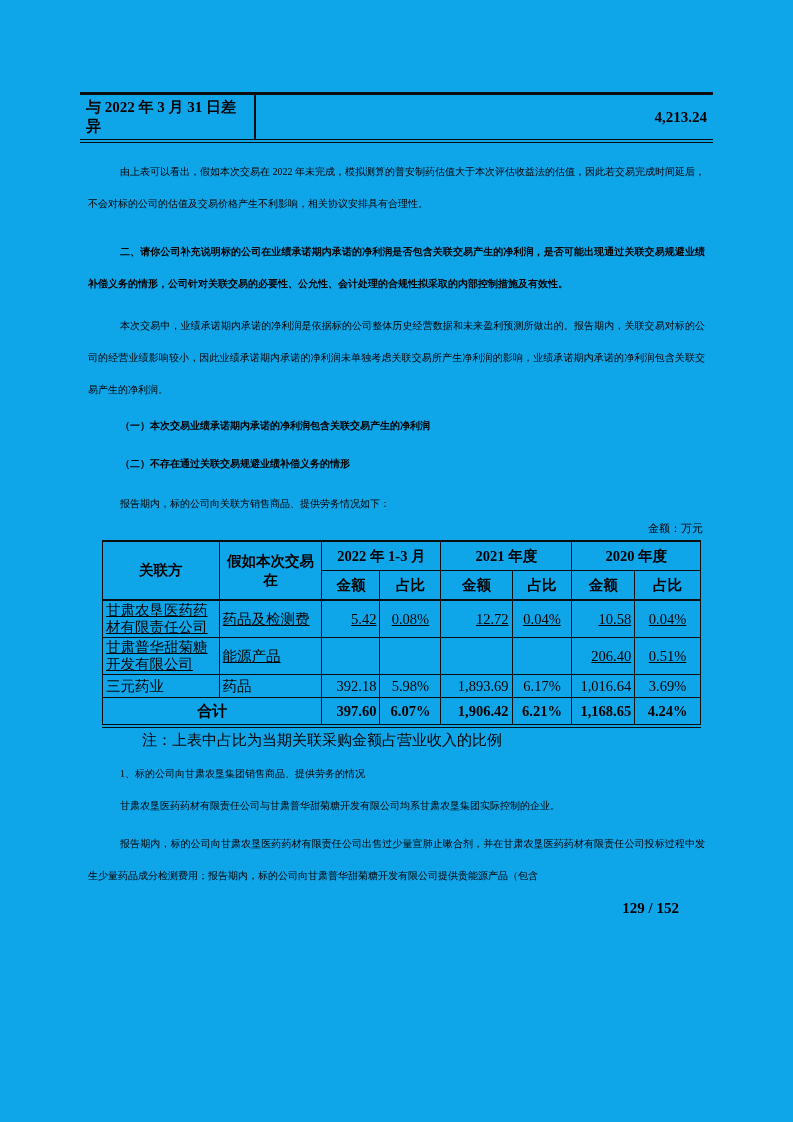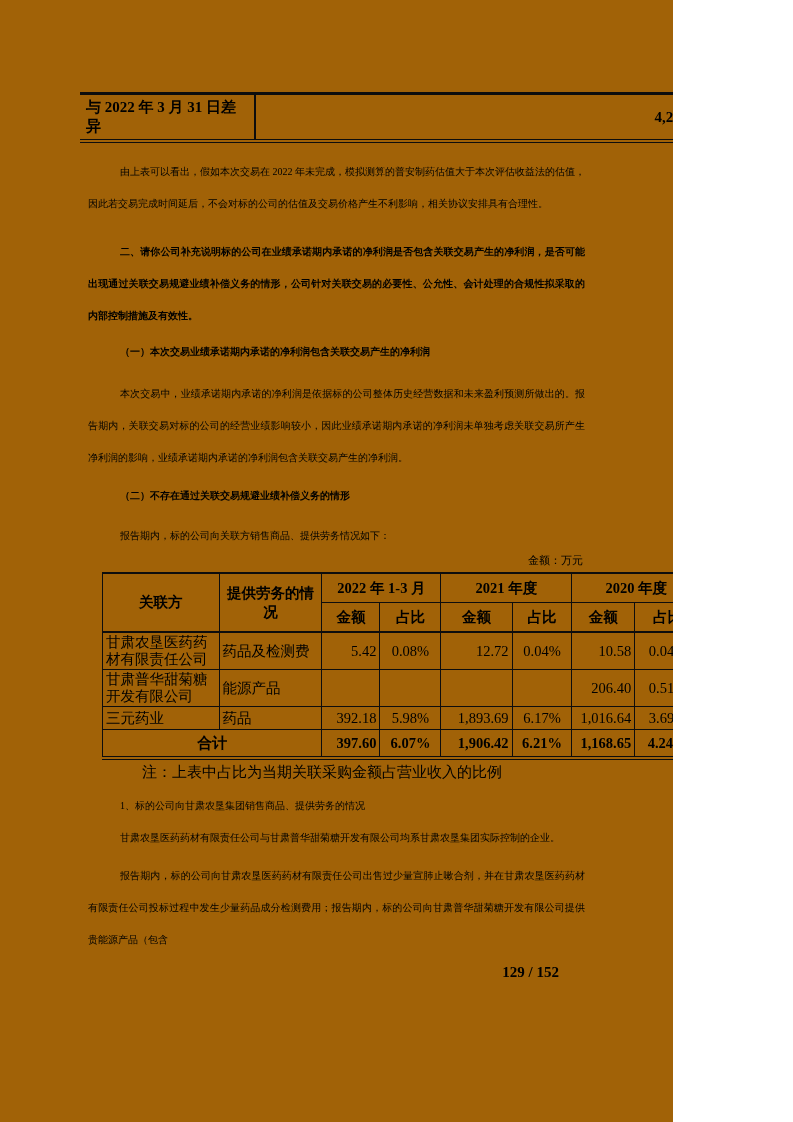--- a/index.html
+++ b/index.html
@@ -3,24 +3,24 @@
 <meta charset="utf-8">
 <style>
   html,body{margin:0;padding:0;background:#ffffff;}
   body{
     width:793px;height:1122px;
     font-family:"Liberation Serif","DejaVu Serif",serif;
     color:#000;
   }
   .page{
     box-sizing:border-box;
-    width:673px;height:1122px;
+    width:793px;height:1122px;
     padding:92px 88px 0 88px;
     overflow:hidden;
-    background:#a16207;
+    background:#0ea5e9;
   }
   
   .top-table{
     width:633px;
     margin-left:-8px;
     border-collapse:collapse;
     border-top:3px solid #0d0d0d;
     border-bottom:4px double #0d0d0d;
   }
   .top-table td{
@@ -70,21 +70,21 @@
   }
   .rp-table thead{border-bottom:2px solid #0d0d0d;}
   .cell-party,.cell-content{
     text-align:left;
     padding-left:6px;
     line-height:17px;
     vertical-align:middle;
   }
   .cell-amt{text-align:right;padding-right:9px;}
   .cell-pct{text-align:center;}
-  .row-2line{height:36px;}
+  .row-2line{height:36px;text-decoration:underline;}
   .row-1line{height:23px;}
   .total-row td{font-weight:bold;height:24px;}
   .total-label{text-align:center;font-weight:bold;font-size:15px;}
   .note{
     font-size:15px;
     line-height:19px;
     margin:3px 0 0 54px;
   }
   .footer-page{
     font-size:15px;
@@ -106,23 +106,23 @@
       <td class="tt-label">与 2022 年 3 月 31 日差异</td>
       <td class="tt-value">4,213.24</td>
     </tr>
   </tbody>
     </table>
 
   <p class="para mt13">由上表可以看出，假如本次交易在 2022 年未完成，模拟测算的普安制药估值大于本次评估收益法的估值，因此若交易完成时间延后，不会对标的公司的估值及交易价格产生不利影响，相关协议安排具有合理性。</p>
 
   <p class="para bold mt16">二、请你公司补充说明标的公司在业绩承诺期内承诺的净利润是否包含关联交易产生的净利润，是否可能出现通过关联交易规避业绩补偿义务的情形，公司针对关联交易的必要性、公允性、会计处理的合规性拟采取的内部控制措施及有效性。</p>
 
+  <p class="para mt10">本次交易中，业绩承诺期内承诺的净利润是依据标的公司整体历史经营数据和未来盈利预测所做出的。报告期内，关联交易对标的公司的经营业绩影响较小，因此业绩承诺期内承诺的净利润未单独考虑关联交易所产生净利润的影响，业绩承诺期内承诺的净利润包含关联交易产生的净利润。</p>
+
   <p class="para bold mt4">（一）本次交易业绩承诺期内承诺的净利润包含关联交易产生的净利润</p>
-
-  <p class="para mt10">本次交易中，业绩承诺期内承诺的净利润是依据标的公司整体历史经营数据和未来盈利预测所做出的。报告期内，关联交易对标的公司的经营业绩影响较小，因此业绩承诺期内承诺的净利润未单独考虑关联交易所产生净利润的影响，业绩承诺期内承诺的净利润包含关联交易产生的净利润。</p>
 
   <p class="para bold mt6">（二）不存在通过关联交易规避业绩补偿义务的情形</p>
 
   <p class="para mt8">报告期内，标的公司向关联方销售商品、提供劳务情况如下：</p>
 
   <div class="unit-label">金额：万元</div>
 
   <table class="rp-table">
     <colgroup>
       <col style="width:19.5%">
@@ -130,21 +130,21 @@
       <col style="width:9.7%">
         <col style="width:10.2%">
       <col style="width:11.9%">
         <col style="width:10.0%">
       <col style="width:10.5%">
         <col style="width:11.0%">
     </colgroup>
     <thead>
       <tr>
         <th rowspan="2">关联方</th>
-        <th rowspan="2">提供劳务的情况</th>
+        <th rowspan="2">假如本次交易在</th>
         <th colspan="2">2022 年 1-3 月</th>
         <th colspan="2">2021 年度</th>
         <th colspan="2">2020 年度</th>
       </tr>
       <tr>
         <th>金额</th>
         <th>占比</th>
         <th>金额</th>
         <th>占比</th>
         <th>金额</th>

